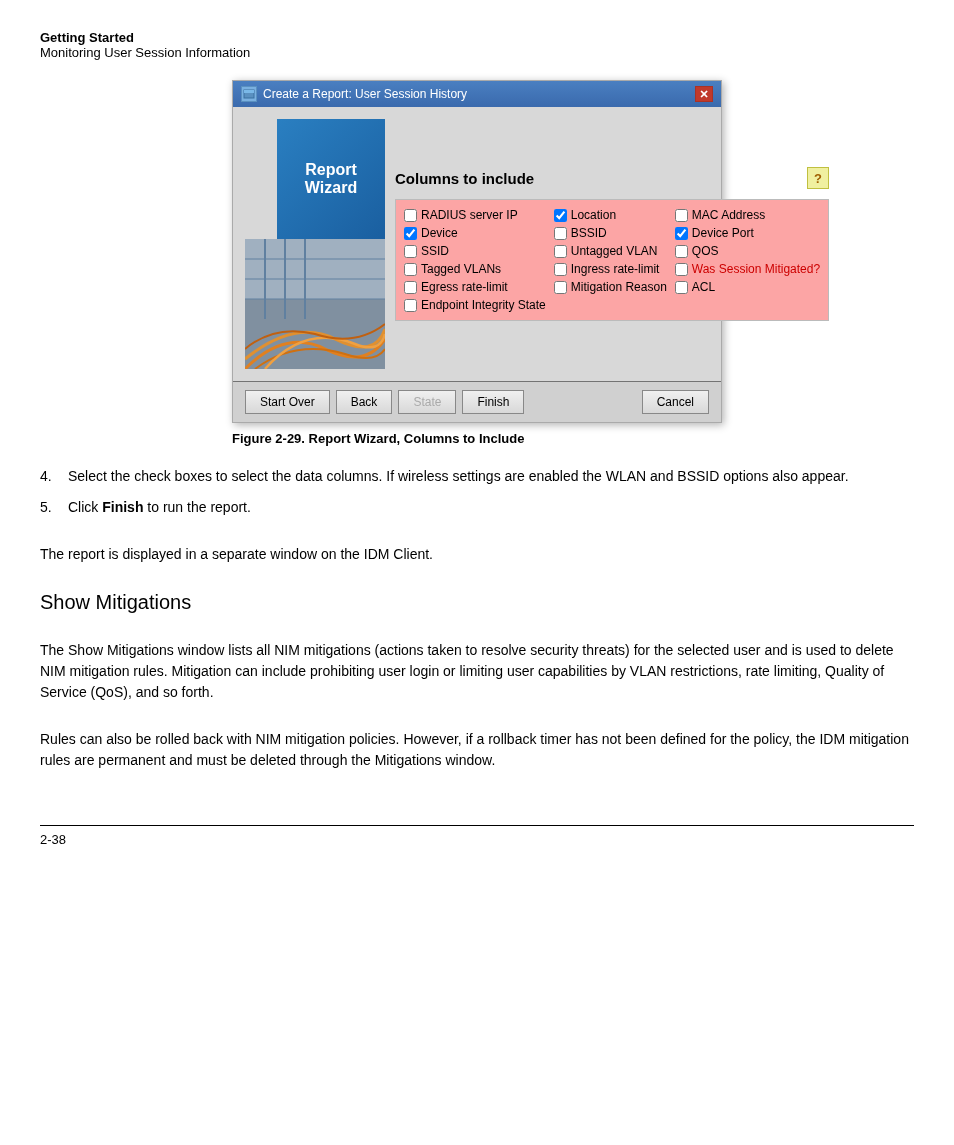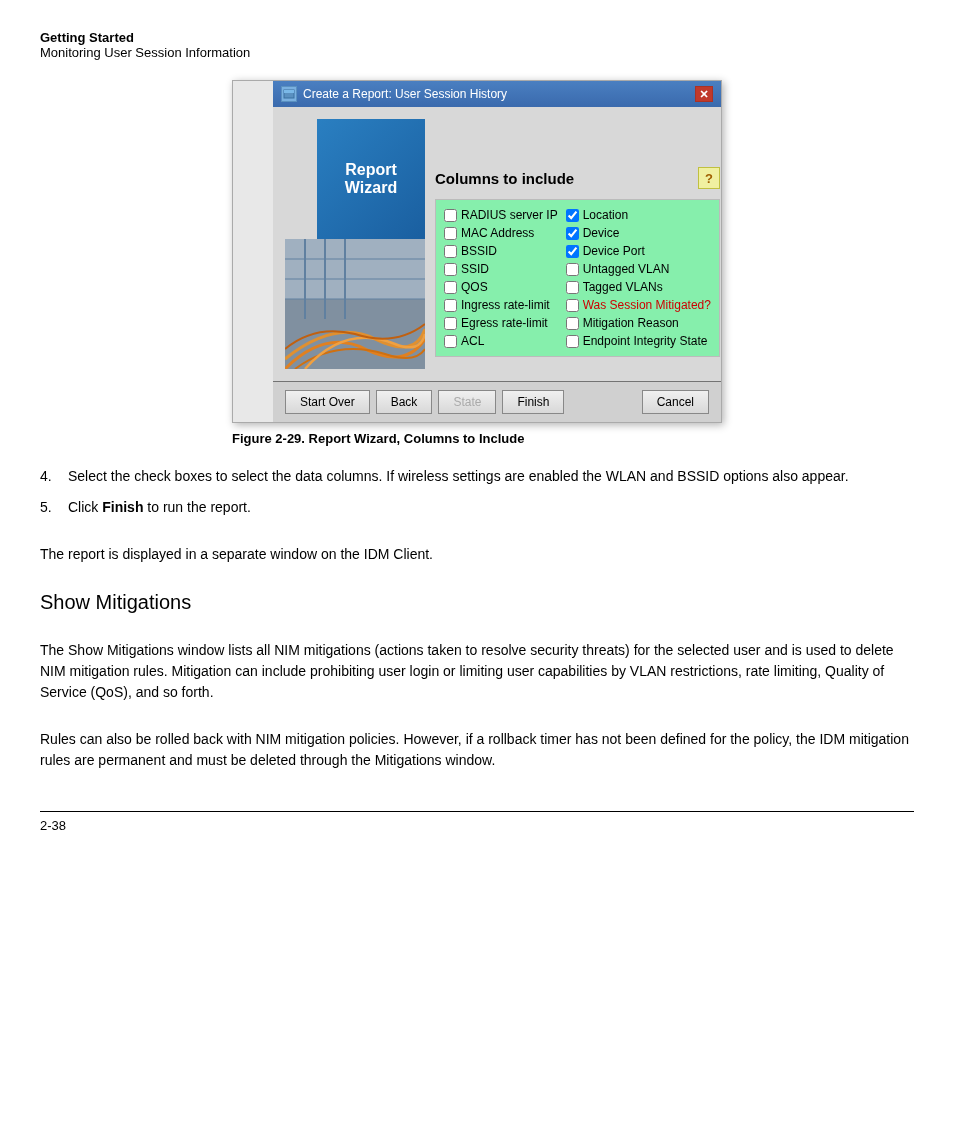--- a/index.html
+++ b/index.html
@@ -30,21 +30,20 @@
       align-items: center;
       margin: 20px 0;
     }
 
     
     .dialog {
       border: 1px solid #aaa;
       background: #e8e8e8;
       width: 490px;
       box-shadow: 2px 2px 8px rgba(0,0,0,0.3);
-      padding-left: 40px;
     }
 
     .dialog-titlebar {
       background: linear-gradient(to bottom, #4a7fc1, #3a6aad);
       color: white;
       padding: 5px 8px;
       display: flex;
       align-items: center;
       justify-content: space-between;
       font-size: 12px;
@@ -151,23 +150,23 @@
       font-weight: bold;
       display: flex;
       align-items: center;
       justify-content: center;
       cursor: pointer;
       color: #a06000;
     }
 
     .columns-grid {
       display: grid;
-      grid-template-columns: 1fr 1fr;
+      grid-template-columns: 1fr 1fr 1fr;
       gap: 4px 8px;
-      background: #86efac;
+      background: #fca5a5;
       padding: 8px;
       border: 1px solid #bbb;
     }
 
     .checkbox-item {
       display: flex;
       align-items: center;
       gap: 4px;
       font-size: 12px;
       white-space: nowrap;
@@ -253,21 +252,21 @@
 
     .section-heading {
       font-size: 20px;
       font-weight: normal;
       margin: 24px 0 12px 0;
       color: #000;
     }
 
     .page-footer {
       border-top: 1px solid #000;
-      margin-top: 40px;
+      margin-top: 54px;
       padding-top: 6px;
       font-size: 13px;
     }
   </style>
 </head>
 <body>
 
 <div class="page-header">
   <div class="chapter-title">Getting Started</div>
   <div class="section-title">Monitoring User Session Information</div>

